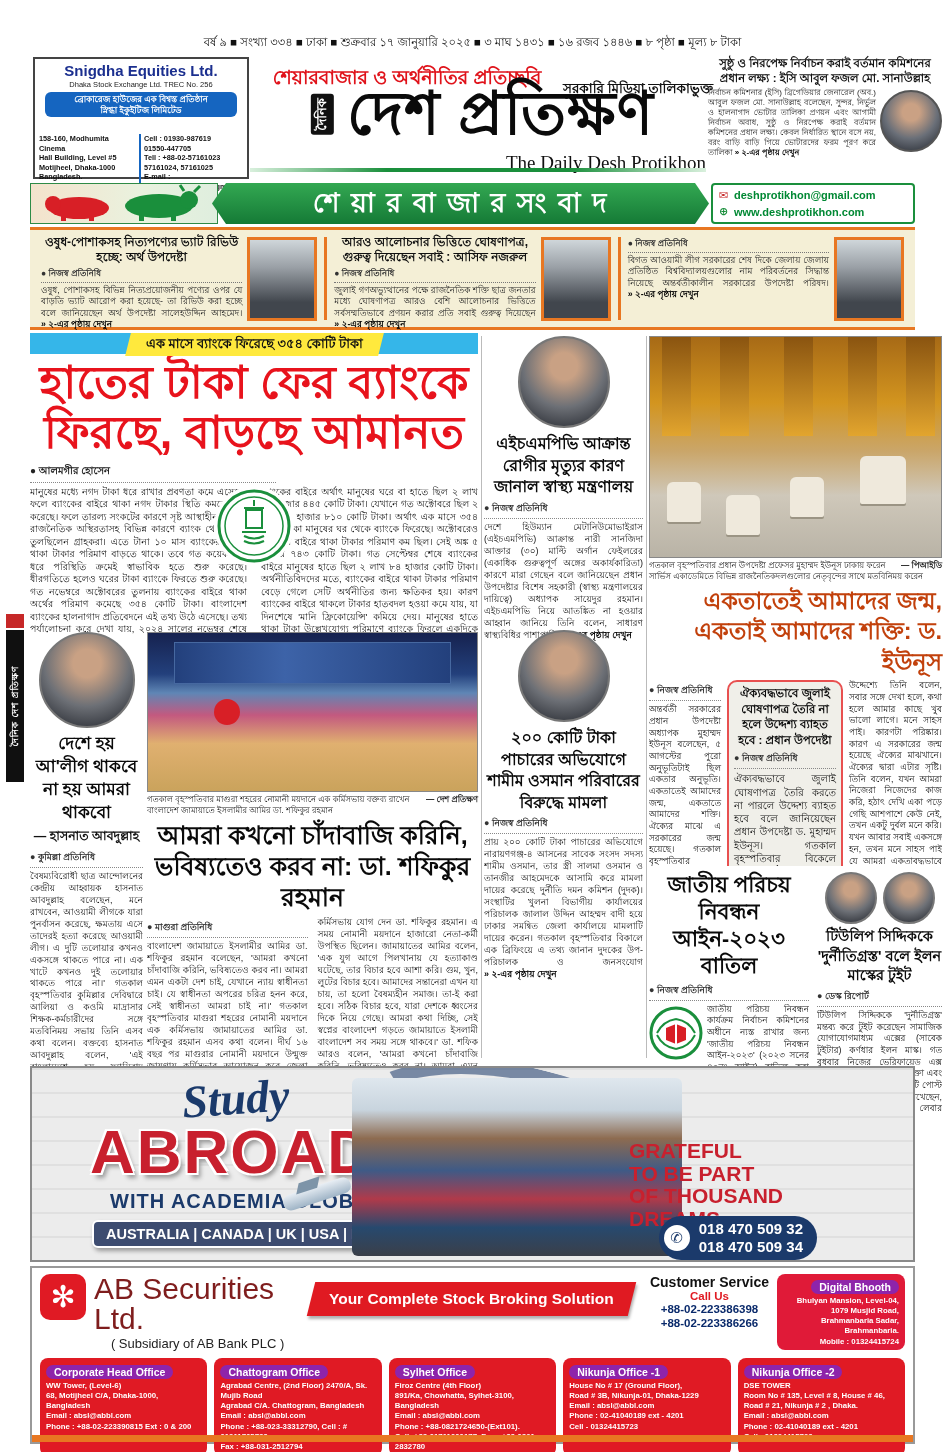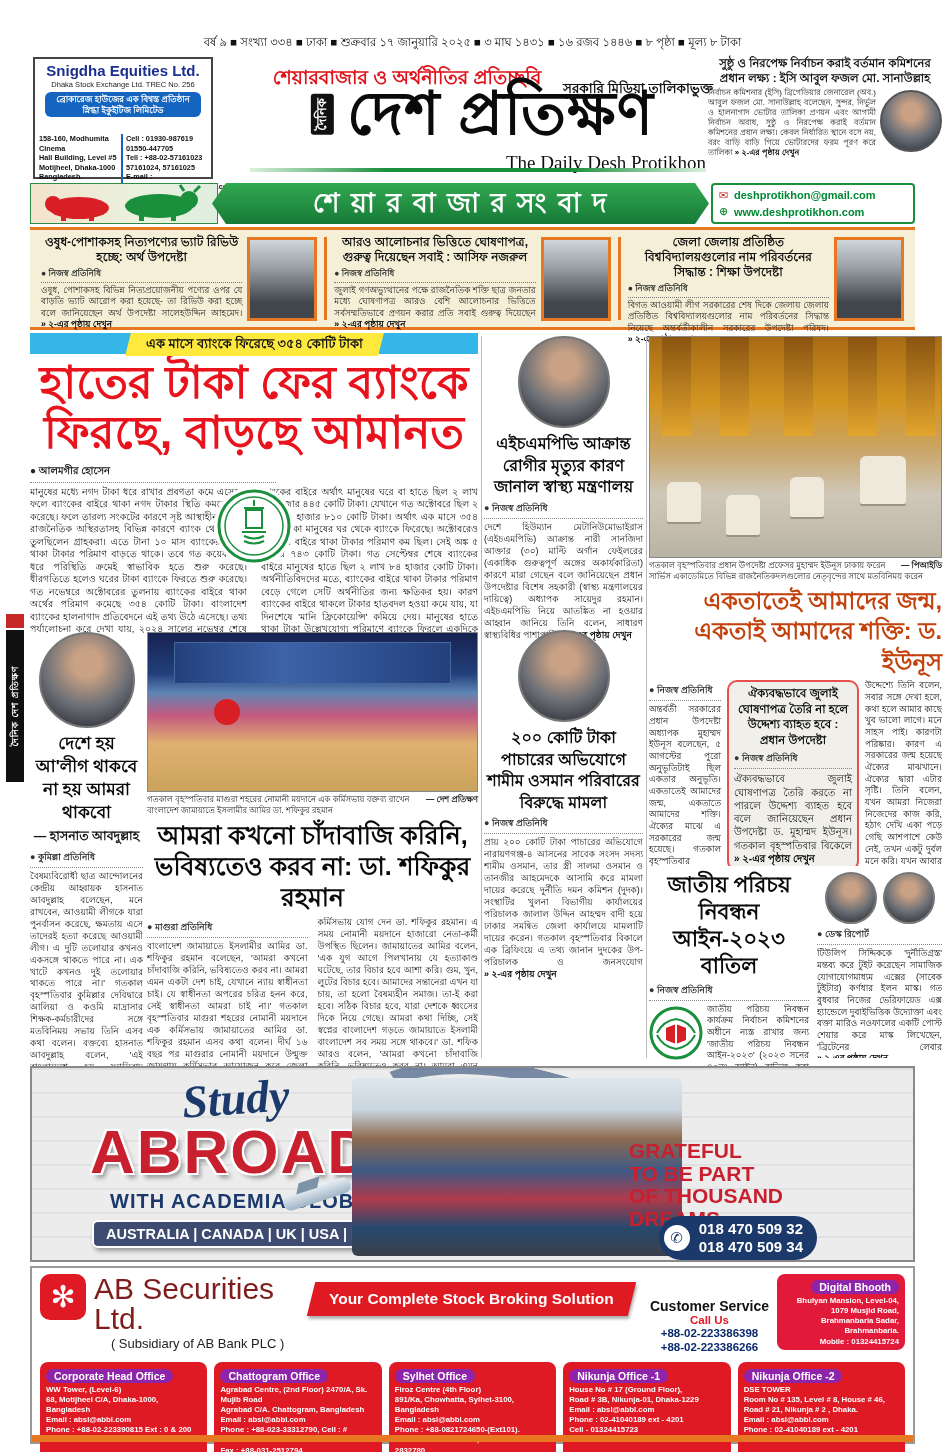--- a/index.html
+++ b/index.html
@@ -4,21 +4,21 @@
 <style>
   * { margin:0; padding:0; box-sizing:border-box; }
   html,body { background:#e9e9e9; }
   body { font-family:"Liberation Sans","DejaVu Sans",sans-serif; }
   #paper { position:relative; width:945px; height:1452px; background:#ffffff; margin:0 auto; overflow:hidden; }
 
   
   .dateline { position:absolute; top:34px; left:0; right:0; text-align:center; font-size:11.5px; color:#111; }
 
   
-  .snigdha { position:absolute; left:33px; top:57px; width:180px; height:122px; border:2px solid #444; background:#fff; padding:3px 4px; }
+  .snigdha { position:absolute; left:33px; top:57px; width:216px; height:122px; border:2px solid #444; background:#fff; padding:3px 4px; }
   .sn-co { text-align:center; color:#1b2f8f; font-weight:bold; font-size:15px; }
   .sn-trec { text-align:center; font-size:7.5px; color:#222; margin-top:1px; }
   .sn-band { margin:3px 6px; background:#1565c0; color:#fff; font-size:8.5px; font-weight:bold; text-align:center; border-radius:6px; padding:2px 2px; line-height:1.25; }
   .sn-bottom { display:flex; margin-top:17px; }
   .sn-addr { width:50%; font-size:7.3px; font-weight:bold; color:#111; padding-right:3px; border-right:2px solid #1565c0; white-space:pre-line; line-height:1.3; }
   .sn-contact { width:50%; font-size:7.3px; font-weight:bold; color:#111; padding-left:3px; white-space:pre-line; line-height:1.3; }
 
   
   .tagline { position:absolute; left:252px; top:63px; width:310px; text-align:center; color:#e0131b; font-weight:bold; font-size:19px; }
   .gov-label { position:absolute; left:558px; top:78px; width:160px; text-align:center; color:#111; font-weight:bold; font-size:13.5px; }
@@ -113,21 +113,21 @@
   .rightblk { position:absolute; left:649px; top:336px; width:293px; }
   .conf-photo { width:100%; height:222px; border:1px solid #888; position:relative; overflow:hidden;
       background:linear-gradient(180deg,#a76a16 0%,#d3951f 30%,#caa66a 52%,#cfc8ba 72%,#b9b3a6 100%); }
   .conf-photo .wallpanel { position:absolute; top:0; width:10%; height:45%; background:linear-gradient(180deg,#8a5410,#e2a52e); }
   .conf-photo .chair { position:absolute; width:34px; height:40px; background:#efe9dc; border-radius:6px 6px 2px 2px; box-shadow:0 2px 0 #9b9484; }
   .unity-head { margin-top:4px; text-align:right; font-weight:900; font-size:23.5px; line-height:1.3; color:#c2410c; }
   .unity-row { display:flex; gap:6px; margin-top:3px; height:186px; overflow:hidden; }
   .unity-colA { width:72px; }
   .unity-colB { flex:1; }
   .unity-row .body-text { font-size:8.8px; }
-  .boxstory { width:132px; border:2px solid #e85050; border-radius:10px; background:#f0efe9; padding:4px 5px; align-self:flex-start; }
+  .boxstory { width:116px; border:2px solid #e85050; border-radius:10px; background:#f0efe9; padding:4px 5px; align-self:flex-start; }
   .boxstory-head { font-size:11.5px; font-weight:bold; text-align:center; line-height:1.35; color:#0a0a0a; }
   .boxstory .body-text { font-size:10px; }
   .nid-tulip { display:flex; gap:8px; margin-top:6px; }
   .nid { width:160px; }
   .nid-head { text-align:center; font-weight:900; font-size:21.5px; line-height:1.25; color:#0a0a0a; }
   .nid-logo { float:left; width:54px; height:54px; margin:2px 4px 2px 0; }
   .nid .body-text { font-size:8.8px; height:152px; overflow:hidden; }
   .tulip { flex:1; }
   .tulip-photos { display:flex; justify-content:center; gap:6px; }
   .tulip-photos .circle-photo { width:52px; height:52px; }
@@ -160,21 +160,21 @@
   
   .abad { position:absolute; left:30px; top:1266px; width:885px; height:178px; border:2px solid #999; background:#fff; padding:6px 8px 0; }
   .ab-top { display:flex; align-items:flex-start; }
   .ab-logo { width:46px; height:46px; background:#e01a24; border-radius:10px; color:#fff; font-size:30px; text-align:center; line-height:46px; margin-right:8px; flex:0 0 auto; }
   .ab-names { margin-right:6px; }
   .ab-co { font-size:30px; font-weight:normal; color:#7f1d1d; line-height:1.0; }
   .ab-sub { font-size:13px; color:#222; text-align:center; margin-top:2px; }
   .ab-ribbon { background:#e01a22; color:#fff; font-weight:bold; font-size:15.5px; padding:8px 18px; transform:skewX(-14deg); margin:8px 10px 0 4px; white-space:nowrap; box-shadow:2px 3px 3px #b0b0b0; }
   .ab-ribbon > span { display:inline-block; transform:skewX(14deg); }
   .ab-cs { text-align:center; margin:0 8px; flex:0 0 auto; }
-  .ab-cs-t { font-size:14px; font-weight:bold; color:#111;margin-top:24px; }
+  .ab-cs-t { font-size:14px; font-weight:bold; color:#111; }
   .ab-call { font-size:11.5px; font-weight:bold; color:#e01a22; }
   .ab-phones { font-size:11.5px; font-weight:bold; color:#0a2a6b; white-space:pre-line; line-height:1.25; }
   .ab-digital { flex:1; background:#e01a38; border-radius:8px; padding:3px 6px; color:#fff; min-width:128px;text-align:right; }
   .ab-digital .pill, .office .pill { display:inline-block; background:#8e24aa; color:#fff; font-weight:bold; font-size:10.5px; border-radius:10px; padding:1px 8px; margin-bottom:2px; }
   .ab-digital .lines, .office .lines { font-size:7.8px; font-weight:bold; line-height:1.3; white-space:pre-line; }
   .ab-offices { display:flex; gap:7px; margin-top:7px; }
   .office { flex:1; background:#e01a24; border-radius:8px; padding:4px 6px; color:#fff; min-height:88px; }
   .ab-bottombar { position:absolute; left:0; right:0; bottom:0; height:7px; background:#e87722; }
 
   .clearfix:after { content:""; display:block; clear:both; }
@@ -263,21 +263,20 @@
       <div class="brief-text">
         <div class="brief-head">আরও আলোচনার ভিত্তিতে ঘোষণাপত্র, গুরুত্ব দিয়েছেন সবাই : আসিফ নজরুল</div>
         <div class="byline">● নিজস্ব প্রতিনিধি</div>
         <div class="brief-body"><span>জুলাই গণঅভ্যুত্থানের পক্ষে রাজনৈতিক শক্তি ছাত্র জনতার মধ্যে ঘোষণাপত্র আরও বেশি আলোচনার ভিত্তিতে সর্বসম্মতিভাবে প্রণয়ন করার প্রতি সবাই গুরুত্ব দিয়েছেন</span> <span class="more">» ২-এর পৃষ্ঠায় দেখুন</span></div>
       </div>
       <div class="brief-photo"></div>
     </div>
     <div class="vsep"></div>
     <div class="brief">
       <div class="brief-text">
-        <div class="brief-head">জেলা জেলায় প্রতিষ্ঠিত বিশ্ববিদ্যালয়গুলোর নাম পরিবর্তনের সিদ্ধান্ত : শিক্ষা উপদেষ্টা</div>
         <div class="byline">● নিজস্ব প্রতিনিধি</div>
         <div class="brief-body"><span>বিগত আওয়ামী লীগ সরকারের শেষ দিকে জেলায় জেলায় প্রতিষ্ঠিত বিশ্ববিদ্যালয়গুলোর নাম পরিবর্তনের সিদ্ধান্ত নিয়েছে অন্তর্বর্তীকালীন সরকারের উপদেষ্টা পরিষদ।</span> <span class="more">» ২-এর পৃষ্ঠায় দেখুন</span></div>
       </div>
       <div class="brief-photo"></div>
     </div>
   </div>
 
   <div class="lead">
     <div class="kicker"><span><b>এক মাসে ব্যাংকে ফিরেছে ৩৫৪ কোটি টাকা</b></span></div>
     <div class="lead-head">হাতের টাকা ফের ব্যাংকে ফিরছে, বাড়ছে আমানত</div>
@@ -394,20 +393,21 @@
             </svg>
           </div>
           <div class="body-text"><span>জাতীয় পরিচয় নিবন্ধন কার্যক্রম নির্বাচন কমিশনের অধীনে ন্যস্ত রাখার জন্য 'জাতীয় পরিচয় নিবন্ধন আইন-২০২৩' (২০২৩ সনের ৪০নং আইন) বাতিল করা করা হয়েছে। গতকাল বৃহস্পতিবার নির্বাচন কমিশনের জাতীয় নিবন্ধন অনুবিভাগের মহাপরিচালক এসএম হুমায়ুন কবীর এ তথ্য নিশ্চিত করেছেন। এর আগে গতকাল বুধবার নির্বাচন কমিশন সচিব আখতার আহমেদ স্বাক্ষরিত আইন-২০২৩ বাতিল করতে মন্ত্রিপরিষদ সচিবকে চিঠি পাঠান। গণপ্রজাতন্ত্রী বাংলাদেশের সংবিধানের অনুচ্ছেদ ১১৯ (১) অনুসারে রাষ্ট্রপতি পদের ও সংসদের নির্বাচনের জন্য ভোটার তালিকা প্রস্তুতকরণ, তত্ত্বাবধান, নির্দেশ ও নিয়ন্ত্রণ এবং অনুরূপ নির্বাচন পরিচালনার দায়িত্ব নির্বাচন কমিশনের ওপর ন্যস্ত। পাশাপাশি, ভোটার তালিকা আইন, ২০০৯ এর ধারা ১১ ও ভোটার</span> </div>
         </div>
       </div>
       <div class="tulip">
         <div class="tulip-photos">
           <div class="circle-photo"></div>
           <div class="circle-photo"></div>
         </div>
+        <div class="tulip-head">টিউলিপ সিদ্দিককে 'দুর্নীতিগ্রস্ত' বলে ইলন মাস্কের টুইট</div>
         <div class="story-byline">● ডেস্ক রিপোর্ট</div>
         <div class="body-text"><span>টিউলিপ সিদ্দিককে 'দুর্নীতিগ্রস্ত' মন্তব্য করে টুইট করেছেন সামাজিক যোগাযোগমাধ্যম এক্সের (সাবেক টুইটার) কর্ণধার ইলন মাস্ক। গত বুধবার নিজের ভেরিফায়েড এক্স হ্যান্ডেলে দুবাইভিত্তিক উদ্যোক্তা এবং বক্তা মারিও নওফালের একটি পোস্ট শেয়ার করে মাস্ক লিখেছেন, 'ব্রিটেনের লেবার</span> <span class="more">» ২-এর পৃষ্ঠায় দেখুন</span></div>
       </div>
     </div>
   </div>
 
   <div class="academia">
     <div class="swoosh"></div>
     <div class="study">Study</div>
     <div class="abroad">ABROAD</div>

